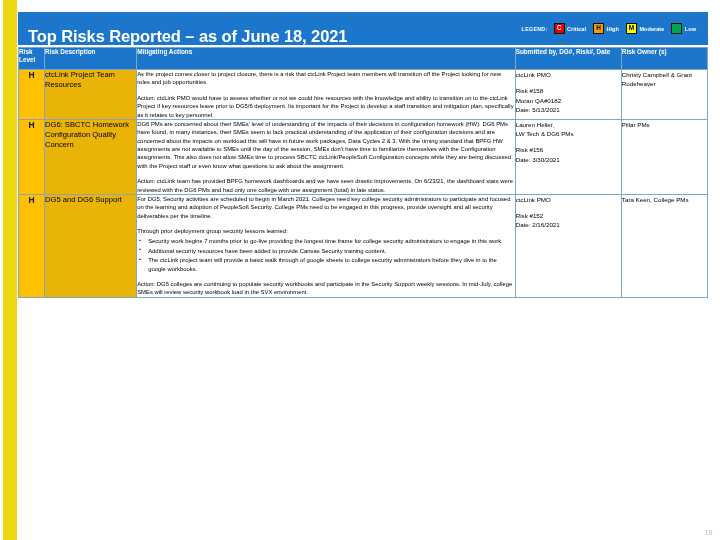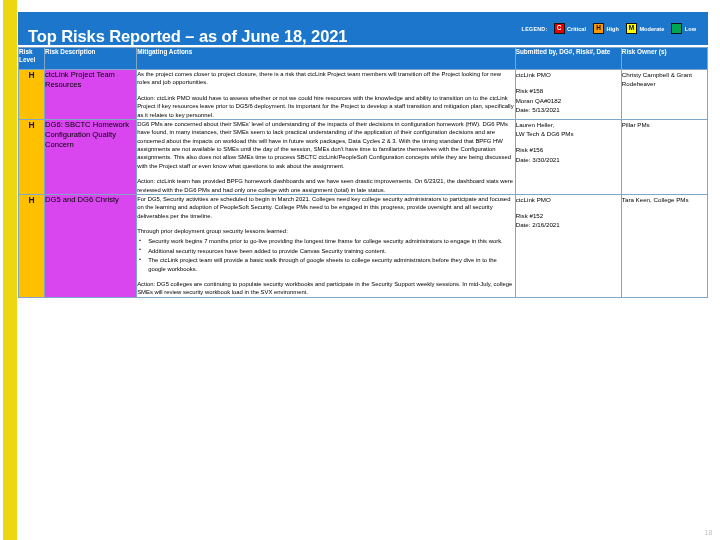--- a/index.html
+++ b/index.html
@@ -122,21 +122,21 @@
 
   td.level-cell {
     background: #FFC000;
     text-align: center;
     vertical-align: middle;
     font-size: 8.5px;
     font-weight: bold;
     color: #1a1a1a;
   }
   td.desc-cell {
-    background: #d946ef;
+    background: #eab308;
     padding: 5px 5px 5px 6px;
     font-size: 7.6px;
     line-height: 1.35;
     color: #000000;
   }
   td.mitig-cell {
     background: #ffffff;
     padding: 5px 7px 6px 7px;
     font-size: 5.9px;
     line-height: 1.42;
@@ -261,21 +261,21 @@
           <span class="sub-line">LW Tech &amp; DG6 PMs</span>
           <span class="sub-gap"></span>
           <span class="sub-line">Risk #156</span>
           <span class="sub-line">Date: 3/30/2021</span>
         </td>
         <td class="owner-cell">Pillar PMs</td>
       </tr>
 
       <tr>
         <td class="level-cell">H</td>
-        <td class="desc-cell">DG5 and DG6 Christy</td>
+        <td class="desc-cell">DG5 and DG6 Support</td>
         <td class="mitig-cell">
           <p class="para">For DG5, Security activities are scheduled to begin in March 2021. Colleges need key college security administrators to participate and focused on the learning and adoption of PeopleSoft Security. College PMs need to be engaged in this progress, provide oversight and all security deliverables per the timeline.</p>
           <p class="para" style="margin-bottom:2px;">Through prior deployment group security lessons learned:</p>
           <ul class="bullets">
             <li>Security work begins 7 months prior to go-live providing the longest time frame for college security administrators to engage in this work.</li>
             <li>Additional security resources have been added to provide Canvas Security training content.</li>
             <li>The ctcLink project team will provide a basic walk through of google sheets to college security administrators before they dive in to the google workbooks.</li>
           </ul>
           <p class="para">Action: DG5 colleges are continuing to populate security workbooks and participate in the Security Support weekly sessions. In mid-July, college SMEs will review security workbook load in the SVX environment.</p>
         </td>

